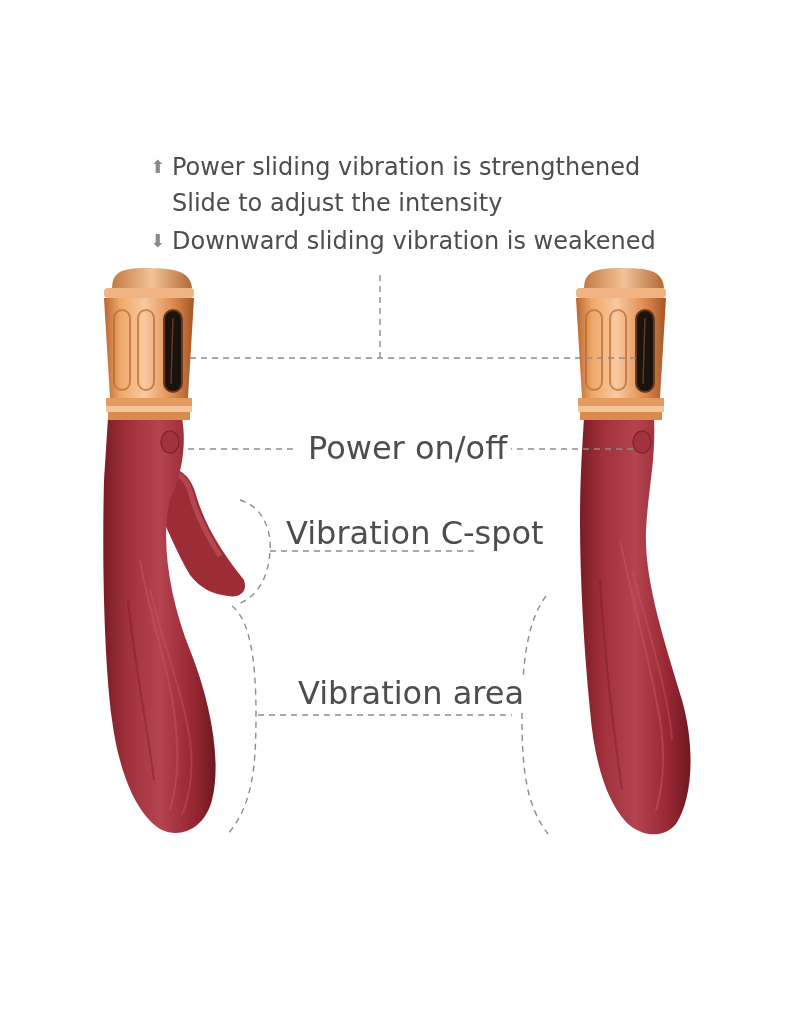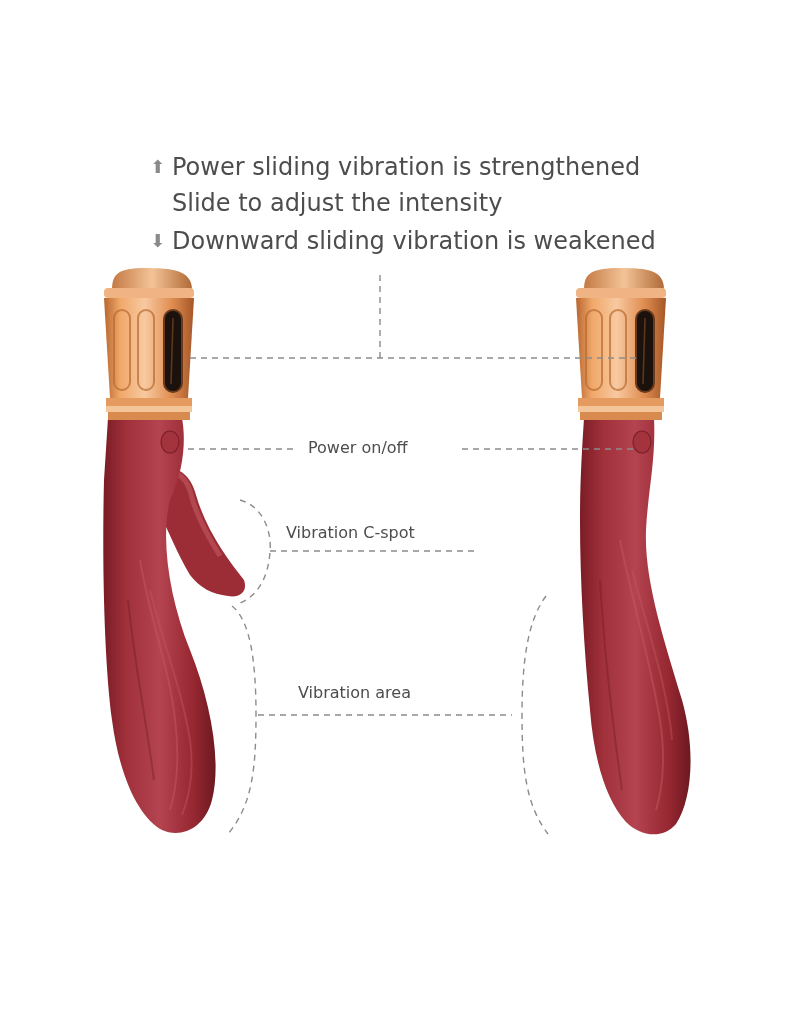--- a/index.html
+++ b/index.html
@@ -2,21 +2,21 @@
 <html><head>
 <meta charset="utf-8">
 <style>
   html, body { margin: 0; padding: 0; background: #ffffff; }
   body { width: 800px; height: 1016px; position: relative; overflow: hidden;
          font-family: "DejaVu Sans", "Liberation Sans", sans-serif; color: #4a4a4a; }
   .stage { position: absolute; left: 0; top: 0; width: 800px; height: 1016px; }
   .instructions { position: absolute; left: 150px; top: 150px; width: 560px; }
   .instr-line { position: absolute; font-size: 24px; line-height: 30px; white-space: nowrap; color: #4d4d4d; letter-spacing: 0px; }
   .instr-line .arrow { display: inline-block; width: 22px; color: #8a8a8a; font-size: 18px; vertical-align: 2px; }
-  .label { position: absolute; font-size: 16px; line-height: 30px; color: #4d4d4d; white-space: nowrap; background: #fff; }
+  .label { position: absolute; font-size: 32px; line-height: 30px; color: #4d4d4d; white-space: nowrap; background: #fff; }
   svg.art { position: absolute; left: 0; top: 0; }
 </style>
 </head>
 <body>
 
 <div class="stage">
 
   <svg class="art" width="800" height="1016" viewBox="0 0 800 1016">
     <defs>
       <linearGradient id="capGrad" x1="0" x2="1" y1="0" y2="0">

